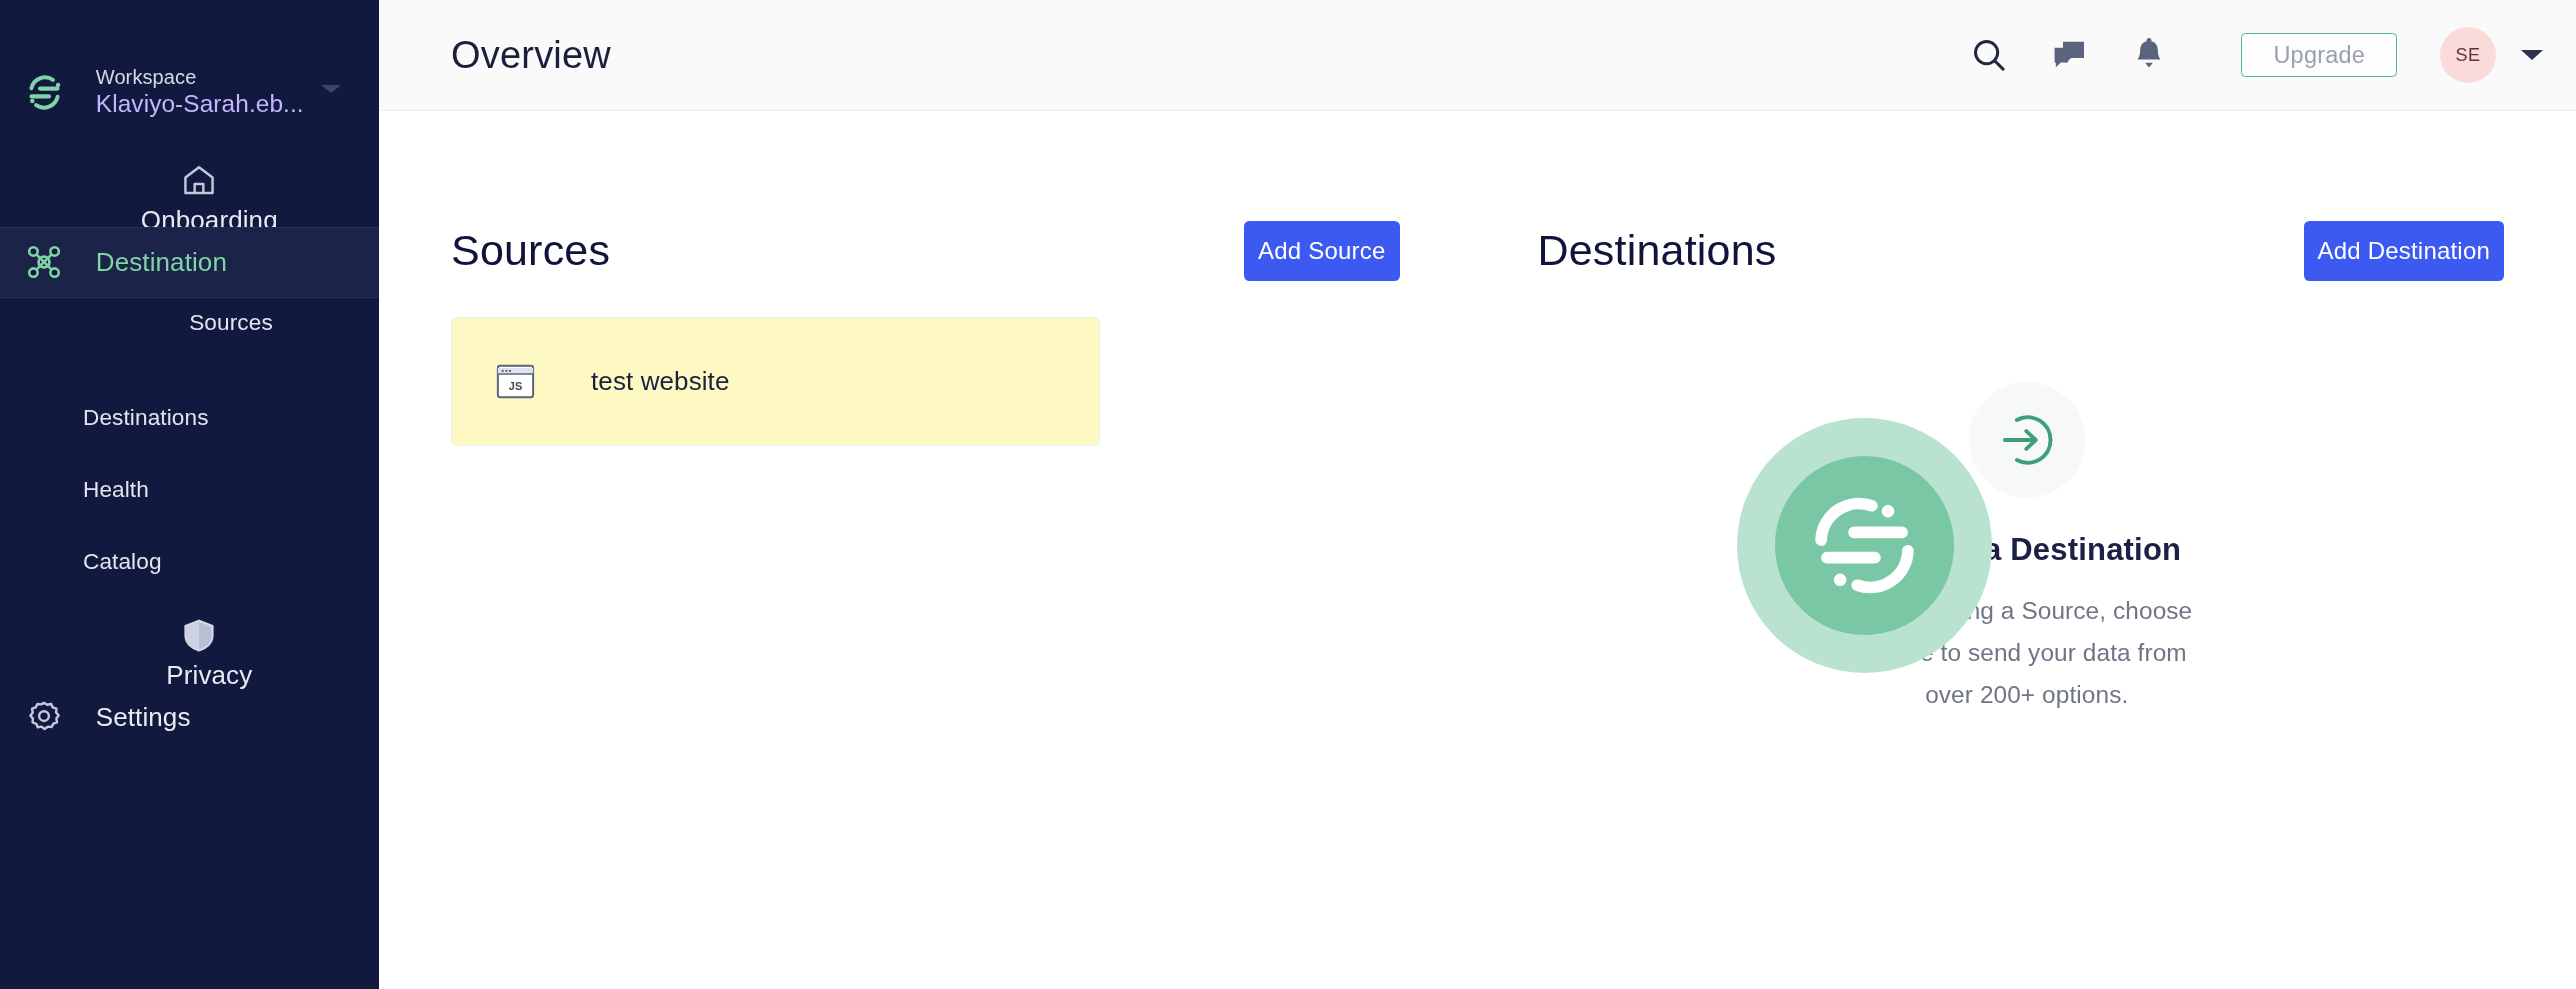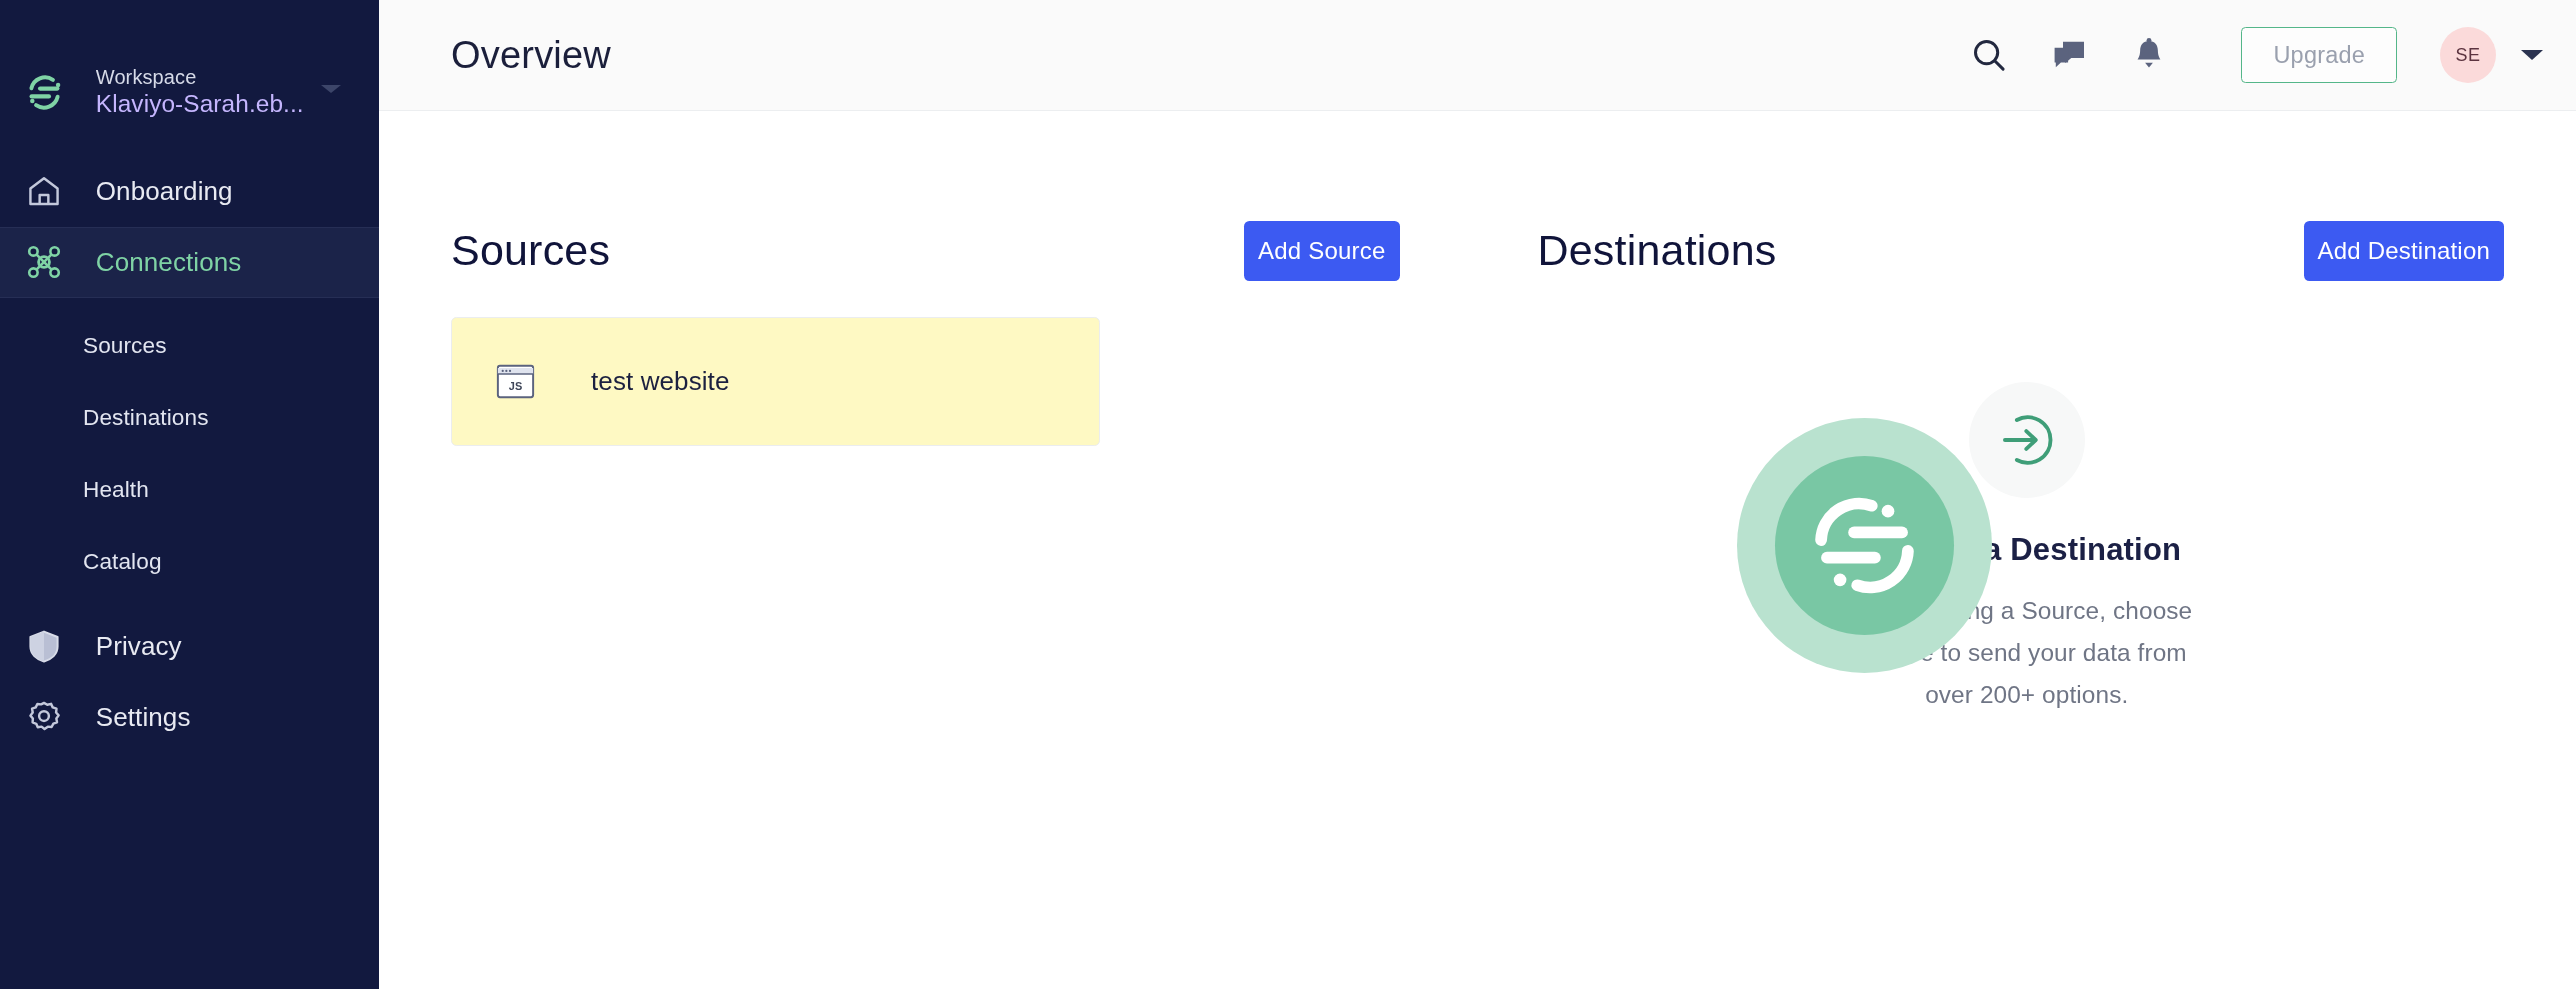--- a/index.html
+++ b/index.html
@@ -110,21 +110,21 @@
     align-items: center;
     height: 72px;
     padding-left: 83px;
   }
   .nav-sub .nav-sub-label {
     font-size: 22.6px;
     color: #e2e5f0;
     letter-spacing: 0.1px;
   }
 
-  .nav-gap-top { margin-top: 12.6px; }
+  .nav-gap-top { margin-top: 12.6px; flex-direction: column; }
 
   
   #main {
     flex: 1;
     height: 990px;
     position: relative;
     background: #ffffff;
   }
 
   #topbar {
@@ -150,21 +150,21 @@
   .topbar-icon {
     width: 69px;
     height: 69px;
     display: flex;
     align-items: center;
     justify-content: center;
     margin-left: 11px;
   }
   .upgrade-btn {
     margin-left: 58px;
-    height: 56px;
+    height: 44px;
     padding: 0 31px;
     border: 1.8px solid #54b689;
     border-radius: 4.5px;
     background: #fdfdfd;
     display: flex;
     align-items: center;
     justify-content: center;
     font-size: 23.5px;
     color: #9aa0ae;
     letter-spacing: 0.2px;
@@ -345,21 +345,21 @@
         <svg width="38" height="38" viewBox="0 0 28 28">
           <line x1="8.4" y1="8.4" x2="19.6" y2="19.6" stroke="#7fd3a5" stroke-width="1.9"></line>
           <line x1="19.6" y1="8.4" x2="8.4" y2="19.6" stroke="#7fd3a5" stroke-width="1.9"></line>
           <circle cx="14" cy="14" r="4" fill="none" stroke="#7fd3a5" stroke-width="2.1"></circle>
           <circle cx="6.2" cy="6.2" r="3.1" fill="#12193f" stroke="#7fd3a5" stroke-width="1.9"></circle>
           <circle cx="21.8" cy="6.2" r="3.1" fill="#12193f" stroke="#7fd3a5" stroke-width="1.9"></circle>
           <circle cx="6.2" cy="21.8" r="3.1" fill="#12193f" stroke="#7fd3a5" stroke-width="1.9"></circle>
           <circle cx="21.8" cy="21.8" r="3.1" fill="#12193f" stroke="#7fd3a5" stroke-width="1.9"></circle>
         </svg>
       </span>
-      <span class="nav-label">Connections</span>
+      <span class="nav-label">Destination</span>
     </div>
 
     <div class="nav-sub nav-gap-top">
       <span class="nav-sub-label">Sources</span>
     </div>
     <div class="nav-sub">
       <span class="nav-sub-label">Destinations</span>
     </div>
     <div class="nav-sub">
       <span class="nav-sub-label">Health</span>

